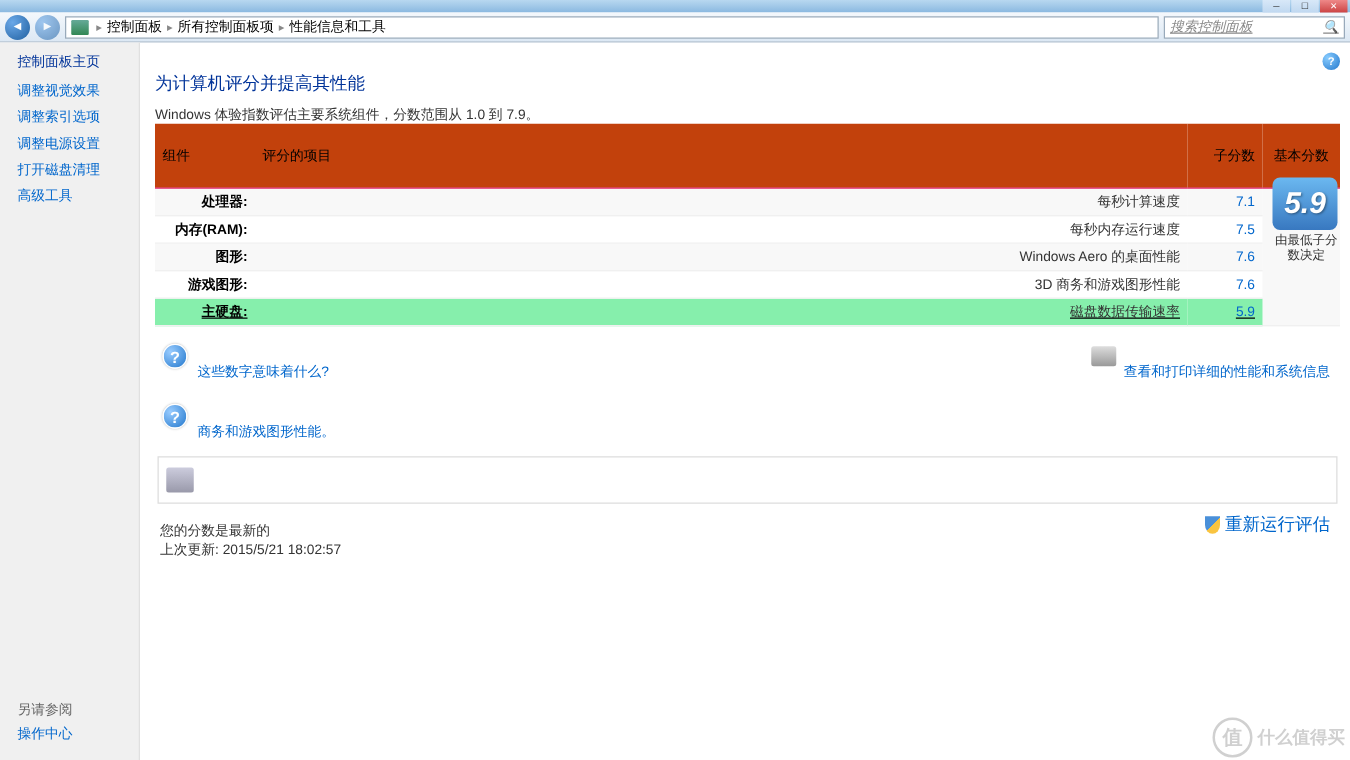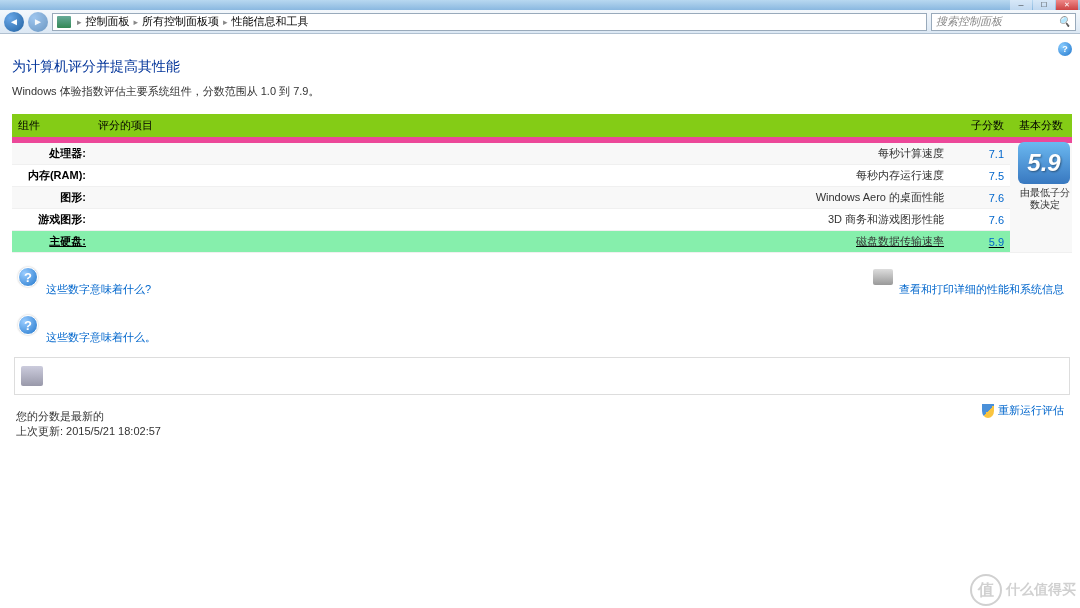--- a/index.html
+++ b/index.html
@@ -10,37 +10,37 @@
     .win-btn { width: 22px; height: 10px; display: flex; align-items: center; justify-content: center; font-size: 7px; color: #333; }
     .win-btn.min { background: linear-gradient(to bottom, #d8e8f8, #c0d8f0); }
     .win-btn.max { background: linear-gradient(to bottom, #d8e8f8, #c0d8f0); margin-left: 1px; }
     .win-btn.close { background: linear-gradient(to bottom, #e88, #c44); color: #fff; margin-left: 1px; }
     
     .toolbar { height: 24px; background: linear-gradient(to bottom, #f4f8fc, #dce8f4); border-bottom: 1px solid #b0c0d0; display: flex; align-items: center; padding: 0 4px; gap: 4px; }
     .nav-btn { width: 20px; height: 20px; border-radius: 50%; background: radial-gradient(circle at 30% 30%, #6aa8e8, #2060a0); display: flex; align-items: center; justify-content: center; color: #fff; font-size: 10px; }
     .breadcrumb { flex: 1; height: 18px; background: #fff; border: 1px solid #9ab; display: flex; align-items: center; padding: 0 4px; font-size: 11px; color: #000; }
     .breadcrumb .sep { color: #888; margin: 0 4px; font-size: 9px; }
     .breadcrumb .icon-sq { width: 14px; height: 12px; background: linear-gradient(to bottom, #6a9, #385); margin-right: 2px; border-radius: 1px; }
-    .search-box { width: 145px; height: 18px; background: #fff; border: 1px solid #9ab; display: flex; align-items: center; padding: 0 4px; color: #888; font-style: italic; font-size: 11px; }
+    .search-box { width: 145px; height: 18px; background: #fff; border: 1px solid #9ab; display: flex; align-items: center; padding: 0 4px; color: #888; font-style: italic; font-size: 11px; text-decoration: underline; }
     .search-box .mag { margin-left: auto; color: #5a8dc0; font-size: 10px; }
     
     .content { display: flex; height: calc(100% - 34px); }
     .sidebar { width: 112px; background: #f0f0f0; border-right: 1px solid #e0e0e0; padding: 8px 0 8px 14px; display: flex; flex-direction: column; }
     .sidebar-title { color: #003399; font-size: 11px; margin-bottom: 8px; }
     .sidebar-link { color: #0066cc; font-size: 11px; margin-bottom: 6px; cursor: pointer; }
     .sidebar-spacer { flex: 1; }
     .sidebar-footer { color: #666; font-size: 11px; margin-bottom: 4px; }
     
     .main { flex: 1; padding: 12px 8px 0 12px; position: relative; }
     .help-icon { position: absolute; right: 8px; top: 8px; width: 14px; height: 14px; border-radius: 50%; background: radial-gradient(circle at 30% 30%, #8cf, #27c); color: #fff; font-size: 9px; display: flex; align-items: center; justify-content: center; font-weight: bold; }
     .page-title { color: #003399; font-size: 14px; margin-bottom: 8px; margin-top: 12px; }
-    .page-desc { color: #333; font-size: 11px; margin-bottom: 15px; }
+    .page-desc { color: #333; font-size: 11px; margin-bottom: 0; }
     
     .score-table { width: 100%; border-collapse: collapse; }
-    .score-table th { text-align: left; font-weight: normal; font-size: 11px; padding: 4px 6px; background: #84cc16; border-bottom: 6px solid #ec4899; }
+    .score-table th { text-align: left; font-weight: normal; font-size: 11px; padding: 18px 6px; background: #c2410c; border-bottom: 1px solid #ec4899; }
     .score-table th.right { text-align: right; }
     .score-table td { padding: 3px 6px; font-size: 11px; border-bottom: 1px solid #f0f0f0; text-align: right; }
     .score-table tr.alt { background: #f8f8f8; }
     .score-table tr.alt2 { background: #86efac; text-decoration: underline; }
     .score-table td.score { text-align: right; color: #0066cc; }
     .score-table td.label { font-weight: bold; width: 80px; }
     .score-table td.desc { color: #333; }
     
     .big-score { position: absolute; right: 8px; top: 108px; width: 54px; text-align: center; }
     .big-score-box { width: 52px; height: 42px; background: linear-gradient(to bottom, #6bb8f0, #3878c0); border-radius: 6px; display: flex; align-items: center; justify-content: center; color: #fff; font-size: 24px; font-weight: bold; font-style: italic; text-shadow: 1px 1px 2px rgba(0,0,0,0.4); margin-bottom: 3px; }
@@ -49,21 +49,21 @@
     .link-row { display: flex; align-items: center; padding: 4px 6px; gap: 8px; }
     .q-icon { width: 20px; height: 20px; border-radius: 50%; background: radial-gradient(circle at 30% 30%, #9cf, #27c); color: #fff; font-size: 13px; display: flex; align-items: center; justify-content: center; font-weight: bold; border: 1px solid #fff; box-shadow: 0 0 2px rgba(0,0,0,0.3); }
     .prn-icon { width: 20px; height: 16px; background: linear-gradient(to bottom, #ddd, #999); border-radius: 2px; }
     .pc-icon { width: 22px; height: 20px; background: linear-gradient(to bottom, #ccd, #99a); border-radius: 2px; }
     .link-text { color: #0066cc; font-size: 11px; cursor: pointer; margin-top: 25px; }
     .link-print { position: absolute; right: 8px; display: flex; align-items: center; gap: 6px; }
     
     .divider-box { border: 1px solid #ddd; margin: 8px 2px; padding: 8px 6px; display: flex; align-items: center; gap: 10px; }
     
     .update-info { padding: 6px 4px 0; font-size: 11px; color: #333; }
-    .rerun { position: absolute; right: 8px; display: flex; align-items: center; gap: 4px; color: #0066cc; font-size: 11px; cursor: pointer; }
+    .rerun { position: absolute; right: 8px; display: flex; align-items: center; gap: 4px; color: #0066cc; font-size: 14px; cursor: pointer; }
     .shield { width: 12px; height: 14px; background: linear-gradient(135deg, #4a90d9 0 50%, #f9c440 50% 100%); border-radius: 0 0 50% 50%; }
     
     .watermark { position: absolute; right: 4px; bottom: 2px; font-size: 14px; color: rgba(120,120,120,0.35); font-weight: bold; display: flex; align-items: center; gap: 4px; }
     .wm-circle { width: 32px; height: 32px; border: 2px solid rgba(120,120,120,0.35); border-radius: 50%; display: flex; align-items: center; justify-content: center; font-size: 16px; }
   </style>
 </head>
 <body>
 
 <div class="titlebar">
   <div class="win-btns">
@@ -85,20 +85,31 @@
     <span class="sep">▸</span>
     <span>性能信息和工具</span>
   </div>
   <div class="search-box">
     <span>搜索控制面板</span>
     <span class="mag">🔍</span>
   </div>
 </div>
 
 <div class="content">
+  <div class="sidebar">
+    <div class="sidebar-title">控制面板主页</div>
+    <div class="sidebar-link">调整视觉效果</div>
+    <div class="sidebar-link">调整索引选项</div>
+    <div class="sidebar-link">调整电源设置</div>
+    <div class="sidebar-link">打开磁盘清理</div>
+    <div class="sidebar-link">高级工具</div>
+    <div class="sidebar-spacer"></div>
+    <div class="sidebar-footer">另请参阅</div>
+    <div class="sidebar-link">操作中心</div>
+  </div>
 
   <div class="main">
     <div class="help-icon">?</div>
     <div class="page-title">为计算机评分并提高其性能</div>
     <div class="page-desc">Windows 体验指数评估主要系统组件，分数范围从 1.0 到 7.9。</div>
 
     <table class="score-table">
       <tbody>
           <tr>
         <th>组件</th>
@@ -143,21 +154,21 @@
     <div class="link-row" style="position:relative">
       <div class="q-icon">?</div>
       <span class="link-text">这些数字意味着什么?</span>
       <div class="link-print">
         <div class="prn-icon"></div>
         <span class="link-text">查看和打印详细的性能和系统信息</span>
       </div>
     </div>
     <div class="link-row">
       <div class="q-icon">?</div>
-      <span class="link-text">这些数字意味着什么。</span>
+      <span class="link-text">商务和游戏图形性能。</span>
     </div>
 
     <div class="divider-box">
       <div class="pc-icon"></div>
     </div>
 
     <div class="update-info" style="position:relative">
       <div>您的分数是最新的</div>
       <div>上次更新: 2015/5/21 18:02:57</div>
       <div class="rerun" style="top:0">

